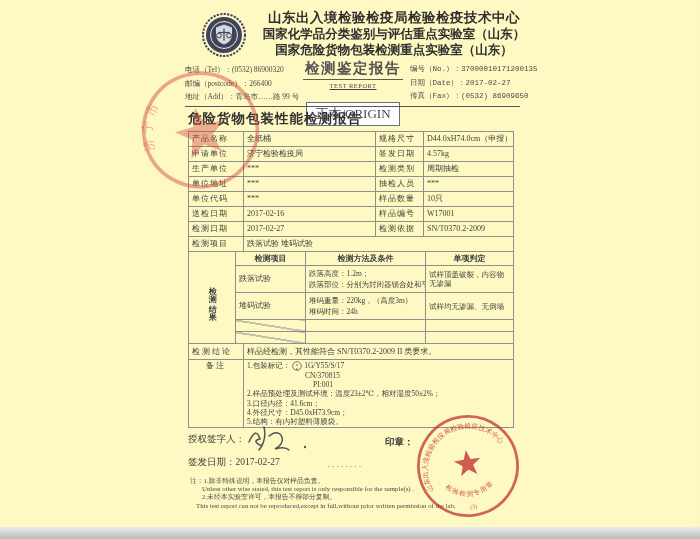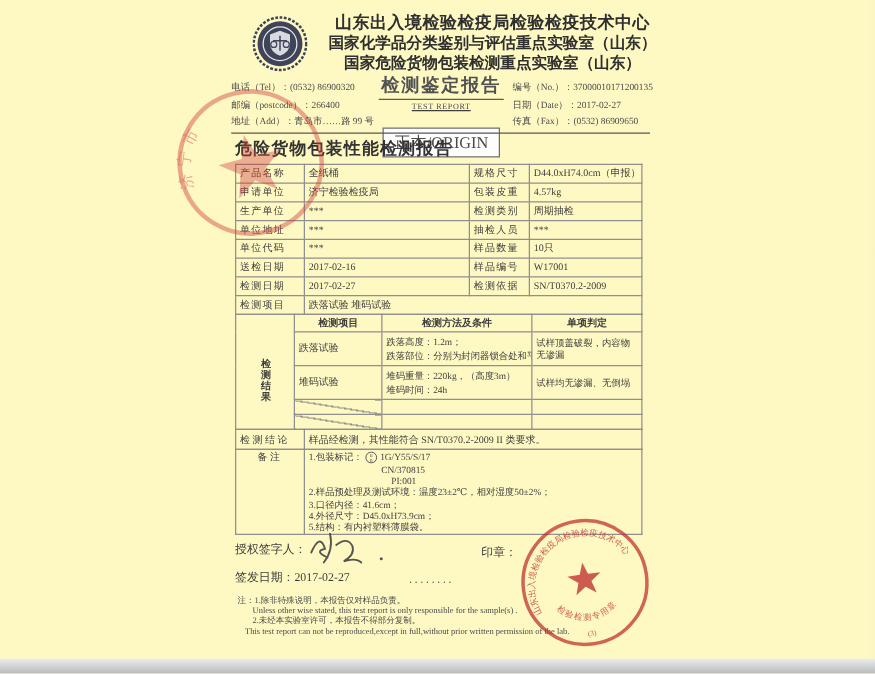--- a/index.html
+++ b/index.html
@@ -11,21 +11,21 @@
   .org{left:248px;top:9px;width:292px;text-align:center;font-weight:bold;color:#2f2f2f;}
   .org1{font-size:13.5px;letter-spacing:.5px;line-height:17px;}
   .org2{font-size:12.5px;line-height:16px;}
   .contact{left:185px;top:63px;font-size:7.5px;line-height:13.5px;color:#4a4a4a;}
   .rpt{left:293px;top:59px;width:120px;text-align:center;text-decoration:underline;}
   .rpt-cn{font-size:14.5px;font-weight:bold;letter-spacing:1.5px;color:#525252;
           border-bottom:1.5px solid #5a5a5a;display:inline-block;padding:0 2px 1px;}
   .rpt-en{font-size:6.5px;letter-spacing:.5px;margin-top:2px;color:#4a4a4a;}
   .rpt-origin{display:inline-block;margin-top:13px;border:1px solid #6e6e6e;font-size:13px;
               padding:2px 8px;color:#4a4a4a;background:#fdfdfd;}
-  .refs{left:410px;top:63px;font-size:7.5px;line-height:13.5px;color:#4a4a4a;}
+  .refs{left:410px;top:63px;font-size:7.5px;line-height:13.5px;color:#4a4a4a;font-family:Liberation Mono, monospace;}
   .hr{left:185px;top:106px;width:335px;border-top:1.5px solid #575757;}
   .doc-title{left:188px;top:110px;width:325px;text-align:left;font-size:13.5px;
              font-weight:bold;letter-spacing:1px;color:#333;}
 
   
   .tbl-wrap{left:188px;top:131px;width:327px;z-index:1;}
   table.t{border-collapse:collapse;table-layout:fixed;width:325px;margin-top:-1px;}
   table.t:first-child{margin-top:0;}
   .t td{border:1px solid #8f8f8f;font-size:8px;line-height:1.2;padding:1px 3px;
         white-space:nowrap;overflow:hidden;color:#3e3e3e;}
@@ -45,21 +45,21 @@
   .remarks td{height:62px;vertical-align:top;white-space:normal;}
   .rem-line{font-size:7.5px;line-height:9.2px;white-space:nowrap;}
   .rem-mark{display:flex;align-items:center;gap:2px;}
   .ind1{margin-left:58px;}
   .ind2{margin-left:66px;}
   .un{width:10px;height:10px;flex:0 0 auto;}
 
   
   .sig-label{left:188px;top:433px;font-size:9.5px;color:#3c3c3c;}
   .sig-svg{left:243px;top:420px;z-index:4;}
-  .seal-label{left:385px;top:436px;font-size:9.5px;color:#3c3c3c;}
+  .seal-label{left:385px;top:436px;font-size:9.5px;color:#3c3c3c;font-weight:bold;}
   .issue{left:188px;top:456px;font-size:9.5px;color:#3c3c3c;}
   .dots{left:327px;top:461px;font-size:9px;letter-spacing:1.5px;color:#555;}
   .notes{left:190px;top:477px;font-size:6.8px;line-height:8.2px;color:#4a4a4a;}
   .notes .en1{margin-left:12px;}
   .notes .cn2{margin-left:12px;}
   .notes .en2{margin-left:6px;}
 
   
   .emblem{left:202px;top:11px;}
   .stamp1{left:136px;top:64px;z-index:5;transform:rotate(-14deg);opacity:.8;}
@@ -126,21 +126,21 @@
       <tbody>
           <tr>
         <td class="lbl">产品名称</td>
         <td>全纸桶</td>
         <td class="lbl">规格尺寸</td>
         <td>D44.0xH74.0cm（申报）</td>
       </tr>
       <tr>
         <td class="lbl">申请单位</td>
         <td>济宁检验检疫局</td>
-        <td class="lbl">包装皮重</td>
+        <td class="lbl">签发日期</td>
         <td>4.57kg</td>
       </tr>
       <tr>
         <td class="lbl">生产单位</td>
         <td>***</td>
         <td class="lbl">检测类别</td>
         <td>周期抽检</td>
       </tr>
       <tr>
         <td class="lbl">单位地址</td>

